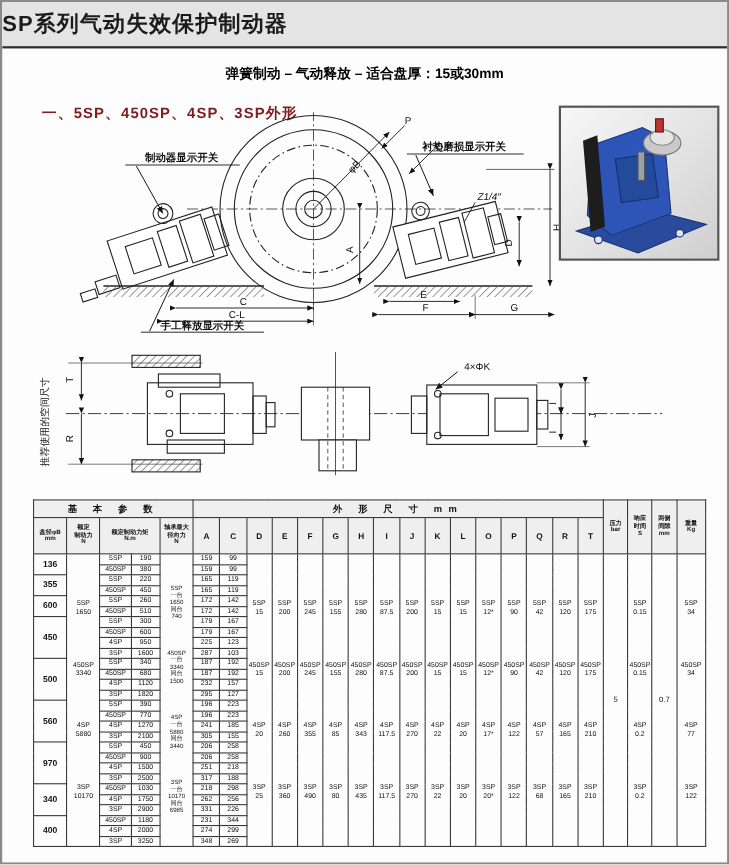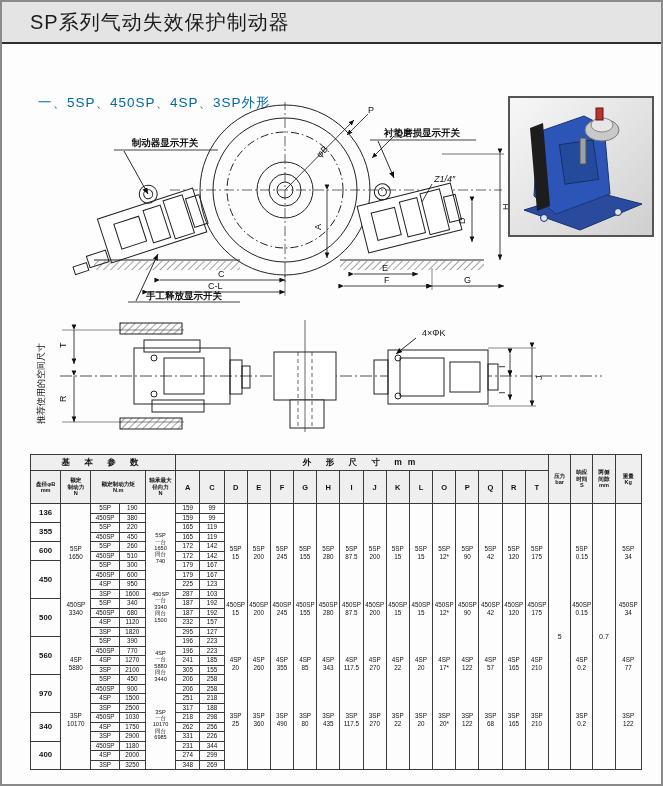--- a/index.html
+++ b/index.html
@@ -1,21 +1,21 @@
 <!DOCTYPE html>
 <html><head>
 <meta charset="utf-8">
 <style>
   html,body{margin:0;padding:0;background:#fff;}
   body{font-family:"Liberation Sans",sans-serif;color:#111;}
   #page{position:relative;width:663px;height:786px;background:#fdfdfd;border:2px solid #8a8a8a;box-sizing:border-box;overflow:hidden;}
   #title-bar{position:absolute;left:0;top:0;width:100%;height:42px;background:#e4e4e4;border-bottom:2px solid #2e2e2e;box-sizing:border-box;}
-  #title-bar .t{font-size:20px;font-weight:normal;color:#1b1b1b;line-height:40px;padding-left:28px;letter-spacing:1px;}
+  #title-bar .t{font-size:20px;font-weight:bold;color:#1b1b1b;line-height:40px;letter-spacing:1px;}
   #subtitle{position:absolute;left:0;top:57px;width:100%;text-align:center;font-size:12.5px;font-weight:bold;color:#000;}
-  .sec-head{position:absolute;font-size:13.5px;font-weight:normal;color:#0369a1;letter-spacing:1px;}
+  .sec-head{position:absolute;font-size:13.5px;font-weight:bold;color:#7f1d1d;letter-spacing:1px;}
   #sec1{left:36px;top:92px;}
   #sec2{left:30px;top:434px;}
   #drawing{position:absolute;left:0;top:100px;width:663px;height:334px;}
   svg text{font-family:"Liberation Sans",sans-serif;}
   .dimtxt{font-size:9px;fill:#111;}
   .cntxt{font-size:9.5px;font-weight:bold;fill:#111;}
   #photo-box{position:absolute;left:506px;top:94px;width:146px;height:141px;border:2px solid #555;
     background:linear-gradient(135deg,#f7f7f7 0%,#e2e2e2 55%,#cfcfcf 100%);box-sizing:border-box;}
   
   #table-wrap{position:absolute;left:28px;top:452px;width:612px;}
@@ -35,20 +35,21 @@
 </style>
 </head>
 <body>
 
 <div id="page">
 
   <div id="title-bar">
     <div class="t">SP系列气动失效保护制动器</div>
   </div>
 
+  <div id="subtitle">弹簧制动 – 气动释放 – 适合盘厚：15或30mm</div>
 
   <div id="sec1" class="sec-head">一、5SP、450SP、4SP、3SP外形</div>
 
   <svg id="drawing" viewBox="0 0 663 334">
     <defs>
       <marker id="arr" markerWidth="8" markerHeight="8" refX="7" refY="3" orient="auto">
         <path d="M0,0 L7,3 L0,6 Z" fill="#111"></path>
       </marker>
       <pattern id="hatch" width="5" height="5" patternUnits="userSpaceOnUse" patternTransform="rotate(45)">
         <line x1="0" y1="0" x2="0" y2="5" stroke="#444" stroke-width="1"></line>

